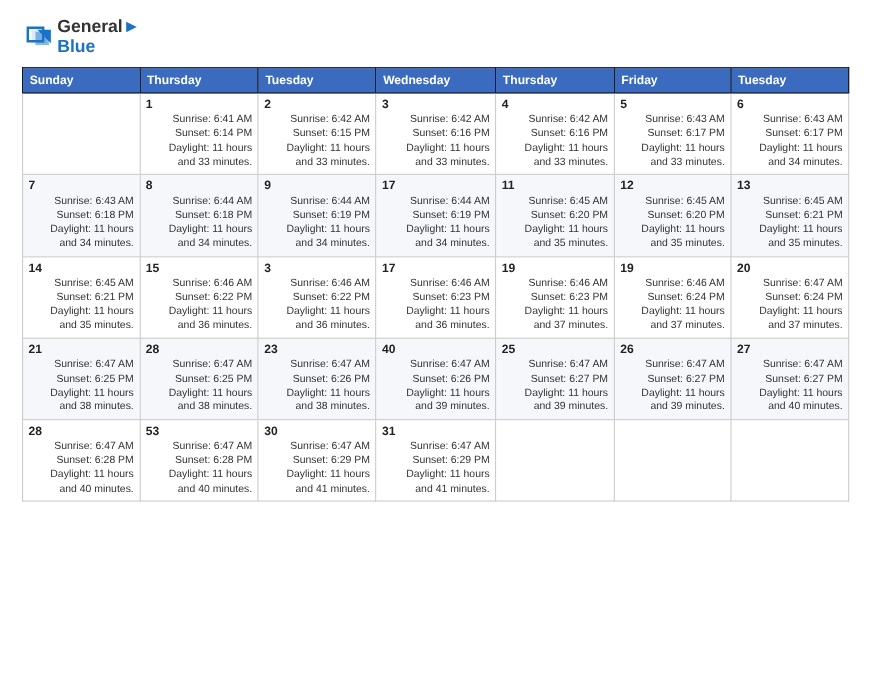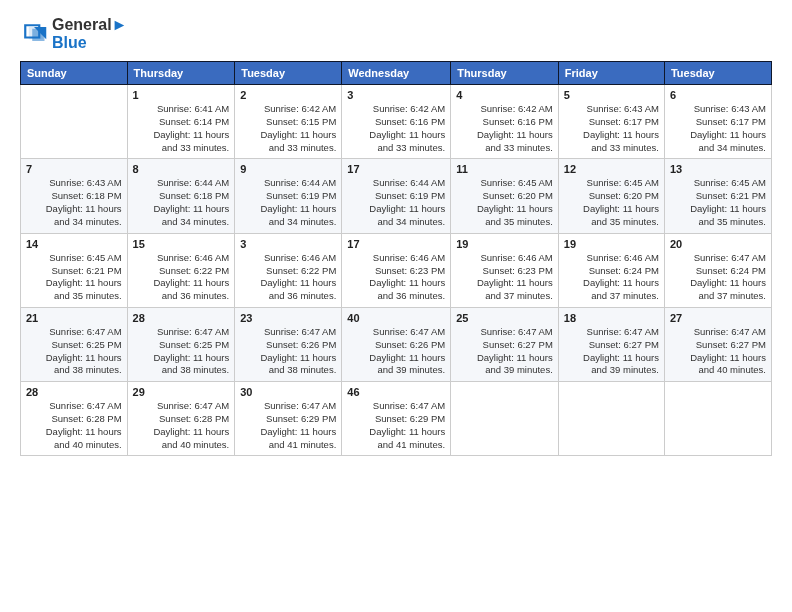--- a/index.html
+++ b/index.html
@@ -224,43 +224,43 @@
           </td>
           <td>
             <span class="day-num">40</span>
             <div class="day-info">Sunrise: 6:47 AM<br>Sunset: 6:26 PM<br>Daylight: 11 hours<br>and 39 minutes.</div>
           </td>
           <td>
             <span class="day-num">25</span>
             <div class="day-info">Sunrise: 6:47 AM<br>Sunset: 6:27 PM<br>Daylight: 11 hours<br>and 39 minutes.</div>
           </td>
           <td>
-            <span class="day-num">18</span>
+            <span class="day-num">26</span>
             <div class="day-info">Sunrise: 6:47 AM<br>Sunset: 6:27 PM<br>Daylight: 11 hours<br>and 39 minutes.</div>
           </td>
           <td>
             <span class="day-num">27</span>
             <div class="day-info">Sunrise: 6:47 AM<br>Sunset: 6:27 PM<br>Daylight: 11 hours<br>and 40 minutes.</div>
           </td>
         </tr>
         <tr>
           <td>
             <span class="day-num">28</span>
             <div class="day-info">Sunrise: 6:47 AM<br>Sunset: 6:28 PM<br>Daylight: 11 hours<br>and 40 minutes.</div>
           </td>
           <td>
-            <span class="day-num">29</span>
+            <span class="day-num">53</span>
             <div class="day-info">Sunrise: 6:47 AM<br>Sunset: 6:28 PM<br>Daylight: 11 hours<br>and 40 minutes.</div>
           </td>
           <td>
             <span class="day-num">30</span>
             <div class="day-info">Sunrise: 6:47 AM<br>Sunset: 6:29 PM<br>Daylight: 11 hours<br>and 41 minutes.</div>
           </td>
           <td>
-            <span class="day-num">46</span>
+            <span class="day-num">31</span>
             <div class="day-info">Sunrise: 6:47 AM<br>Sunset: 6:29 PM<br>Daylight: 11 hours<br>and 41 minutes.</div>
           </td>
           <td class="empty"></td>
           <td class="empty"></td>
           <td class="empty"></td>
         </tr>
       </tbody>
   </table>
 </div>
 

